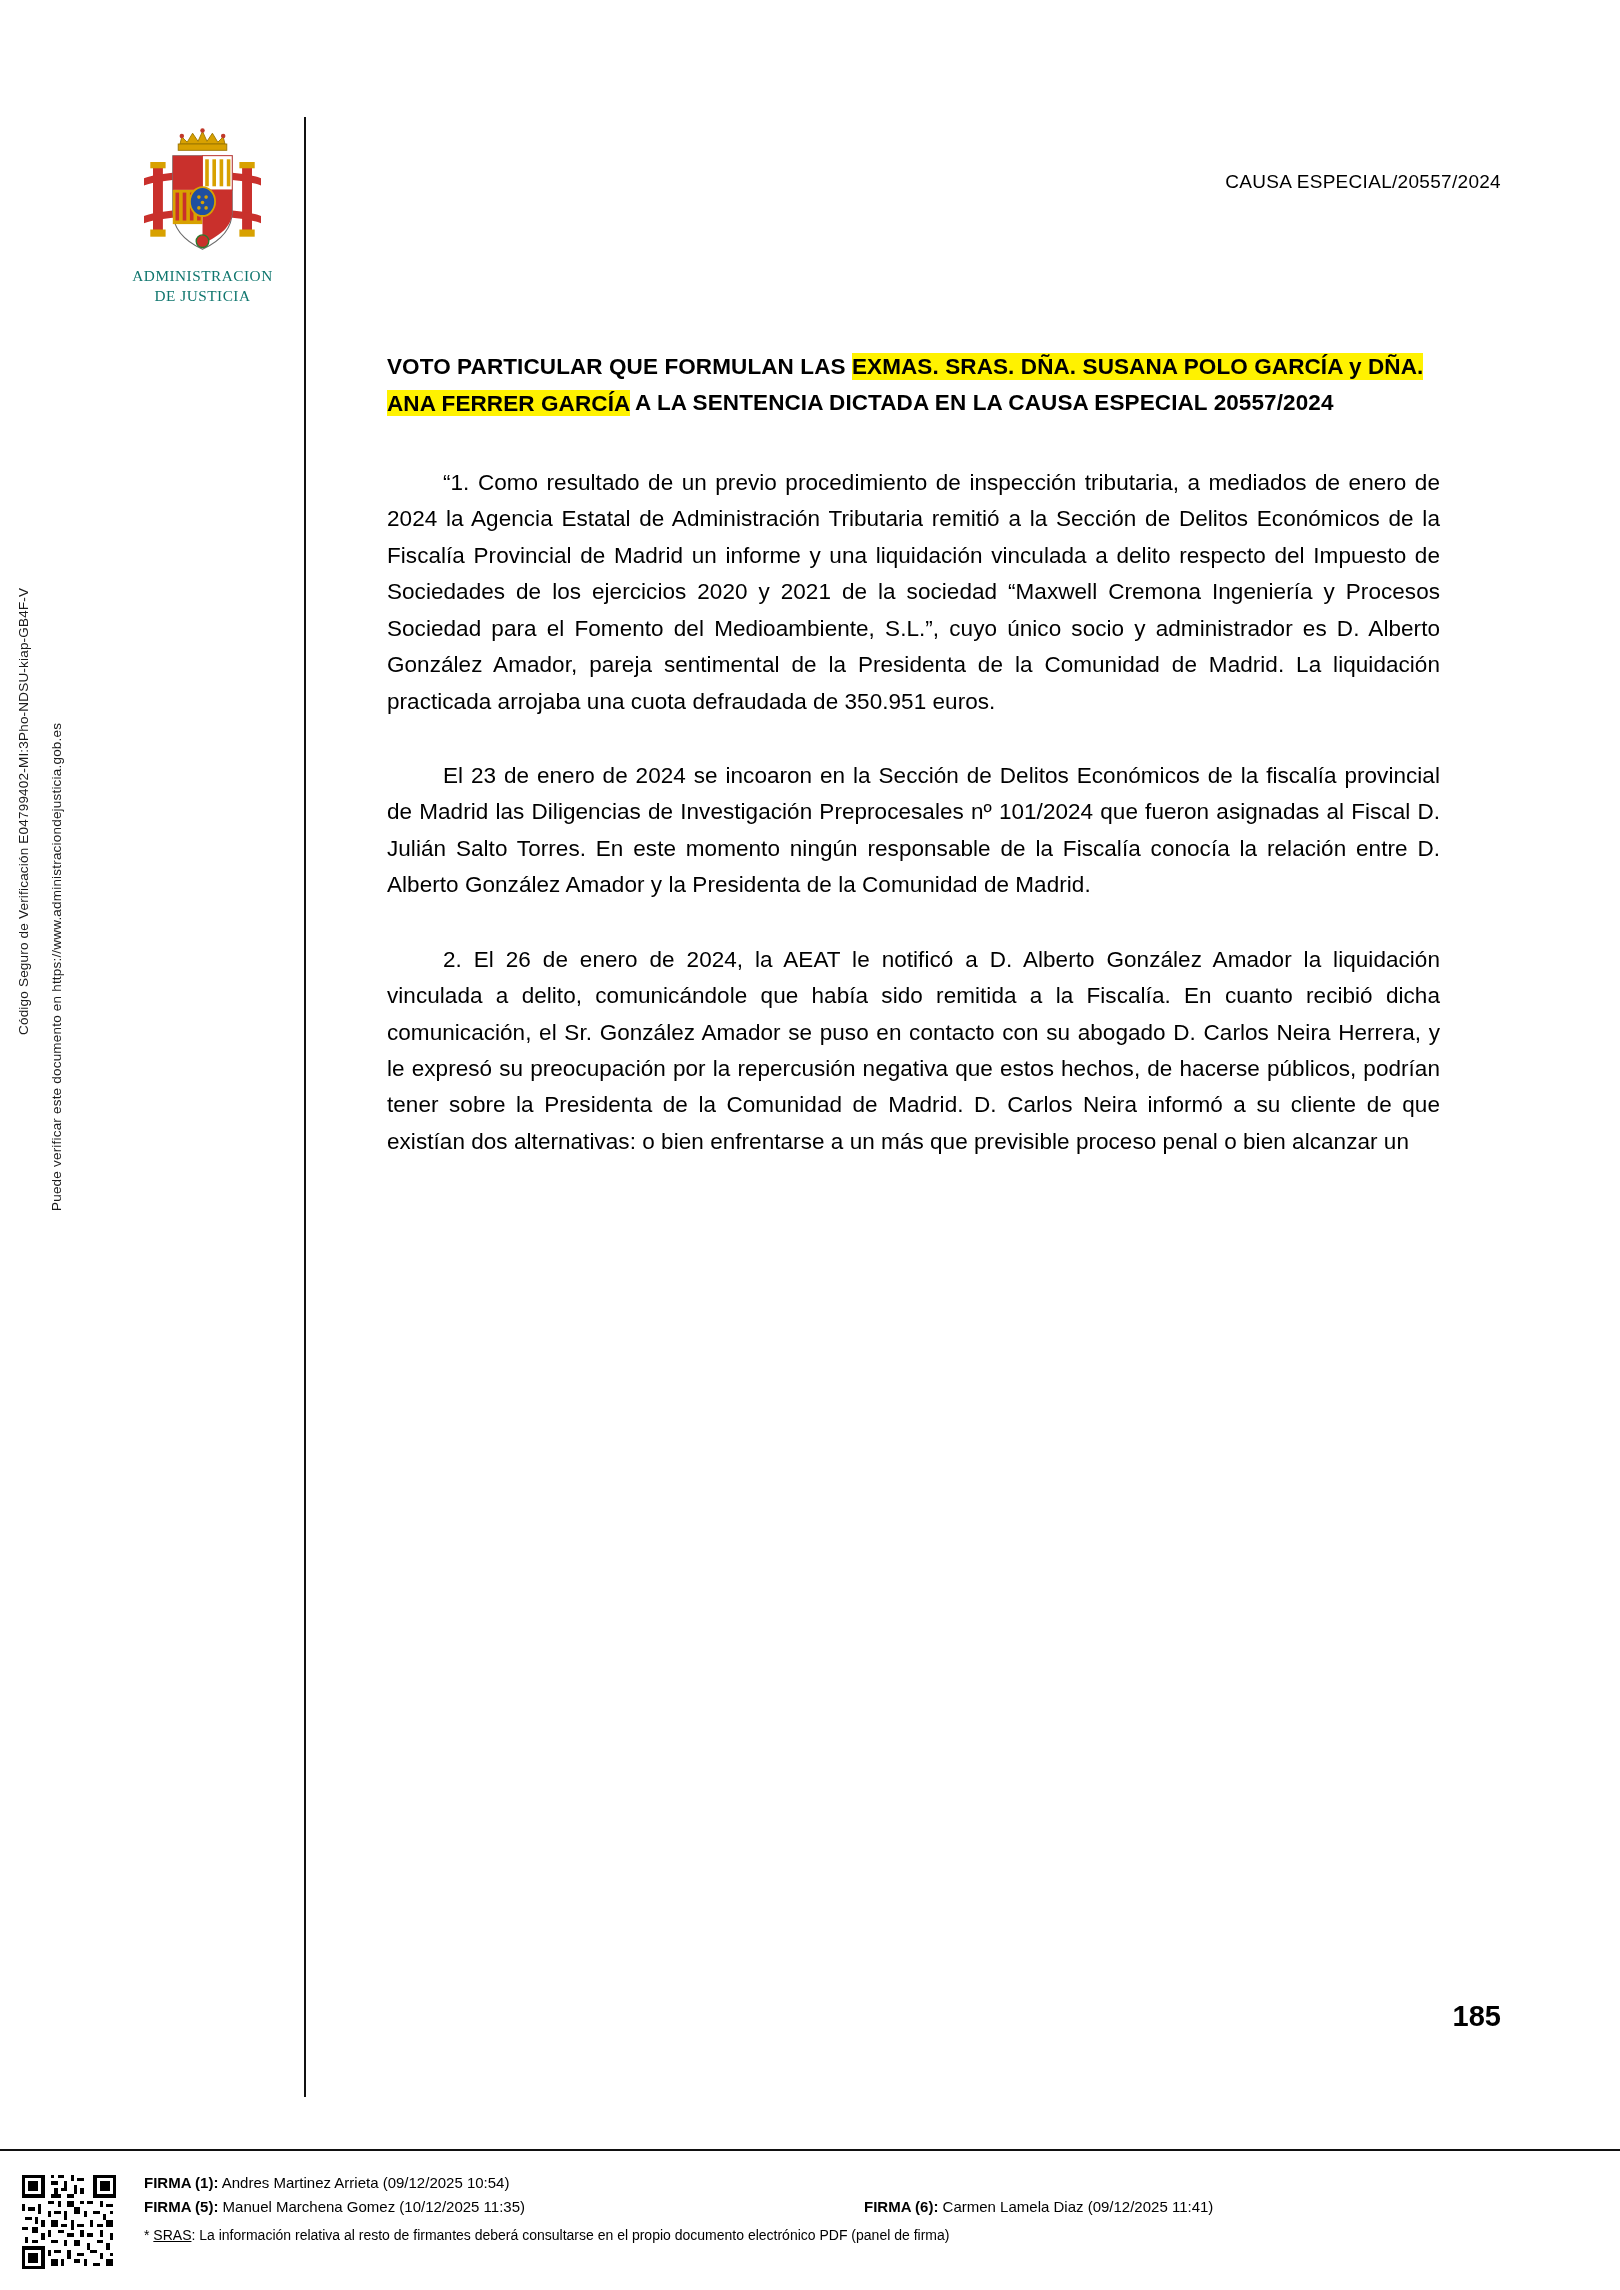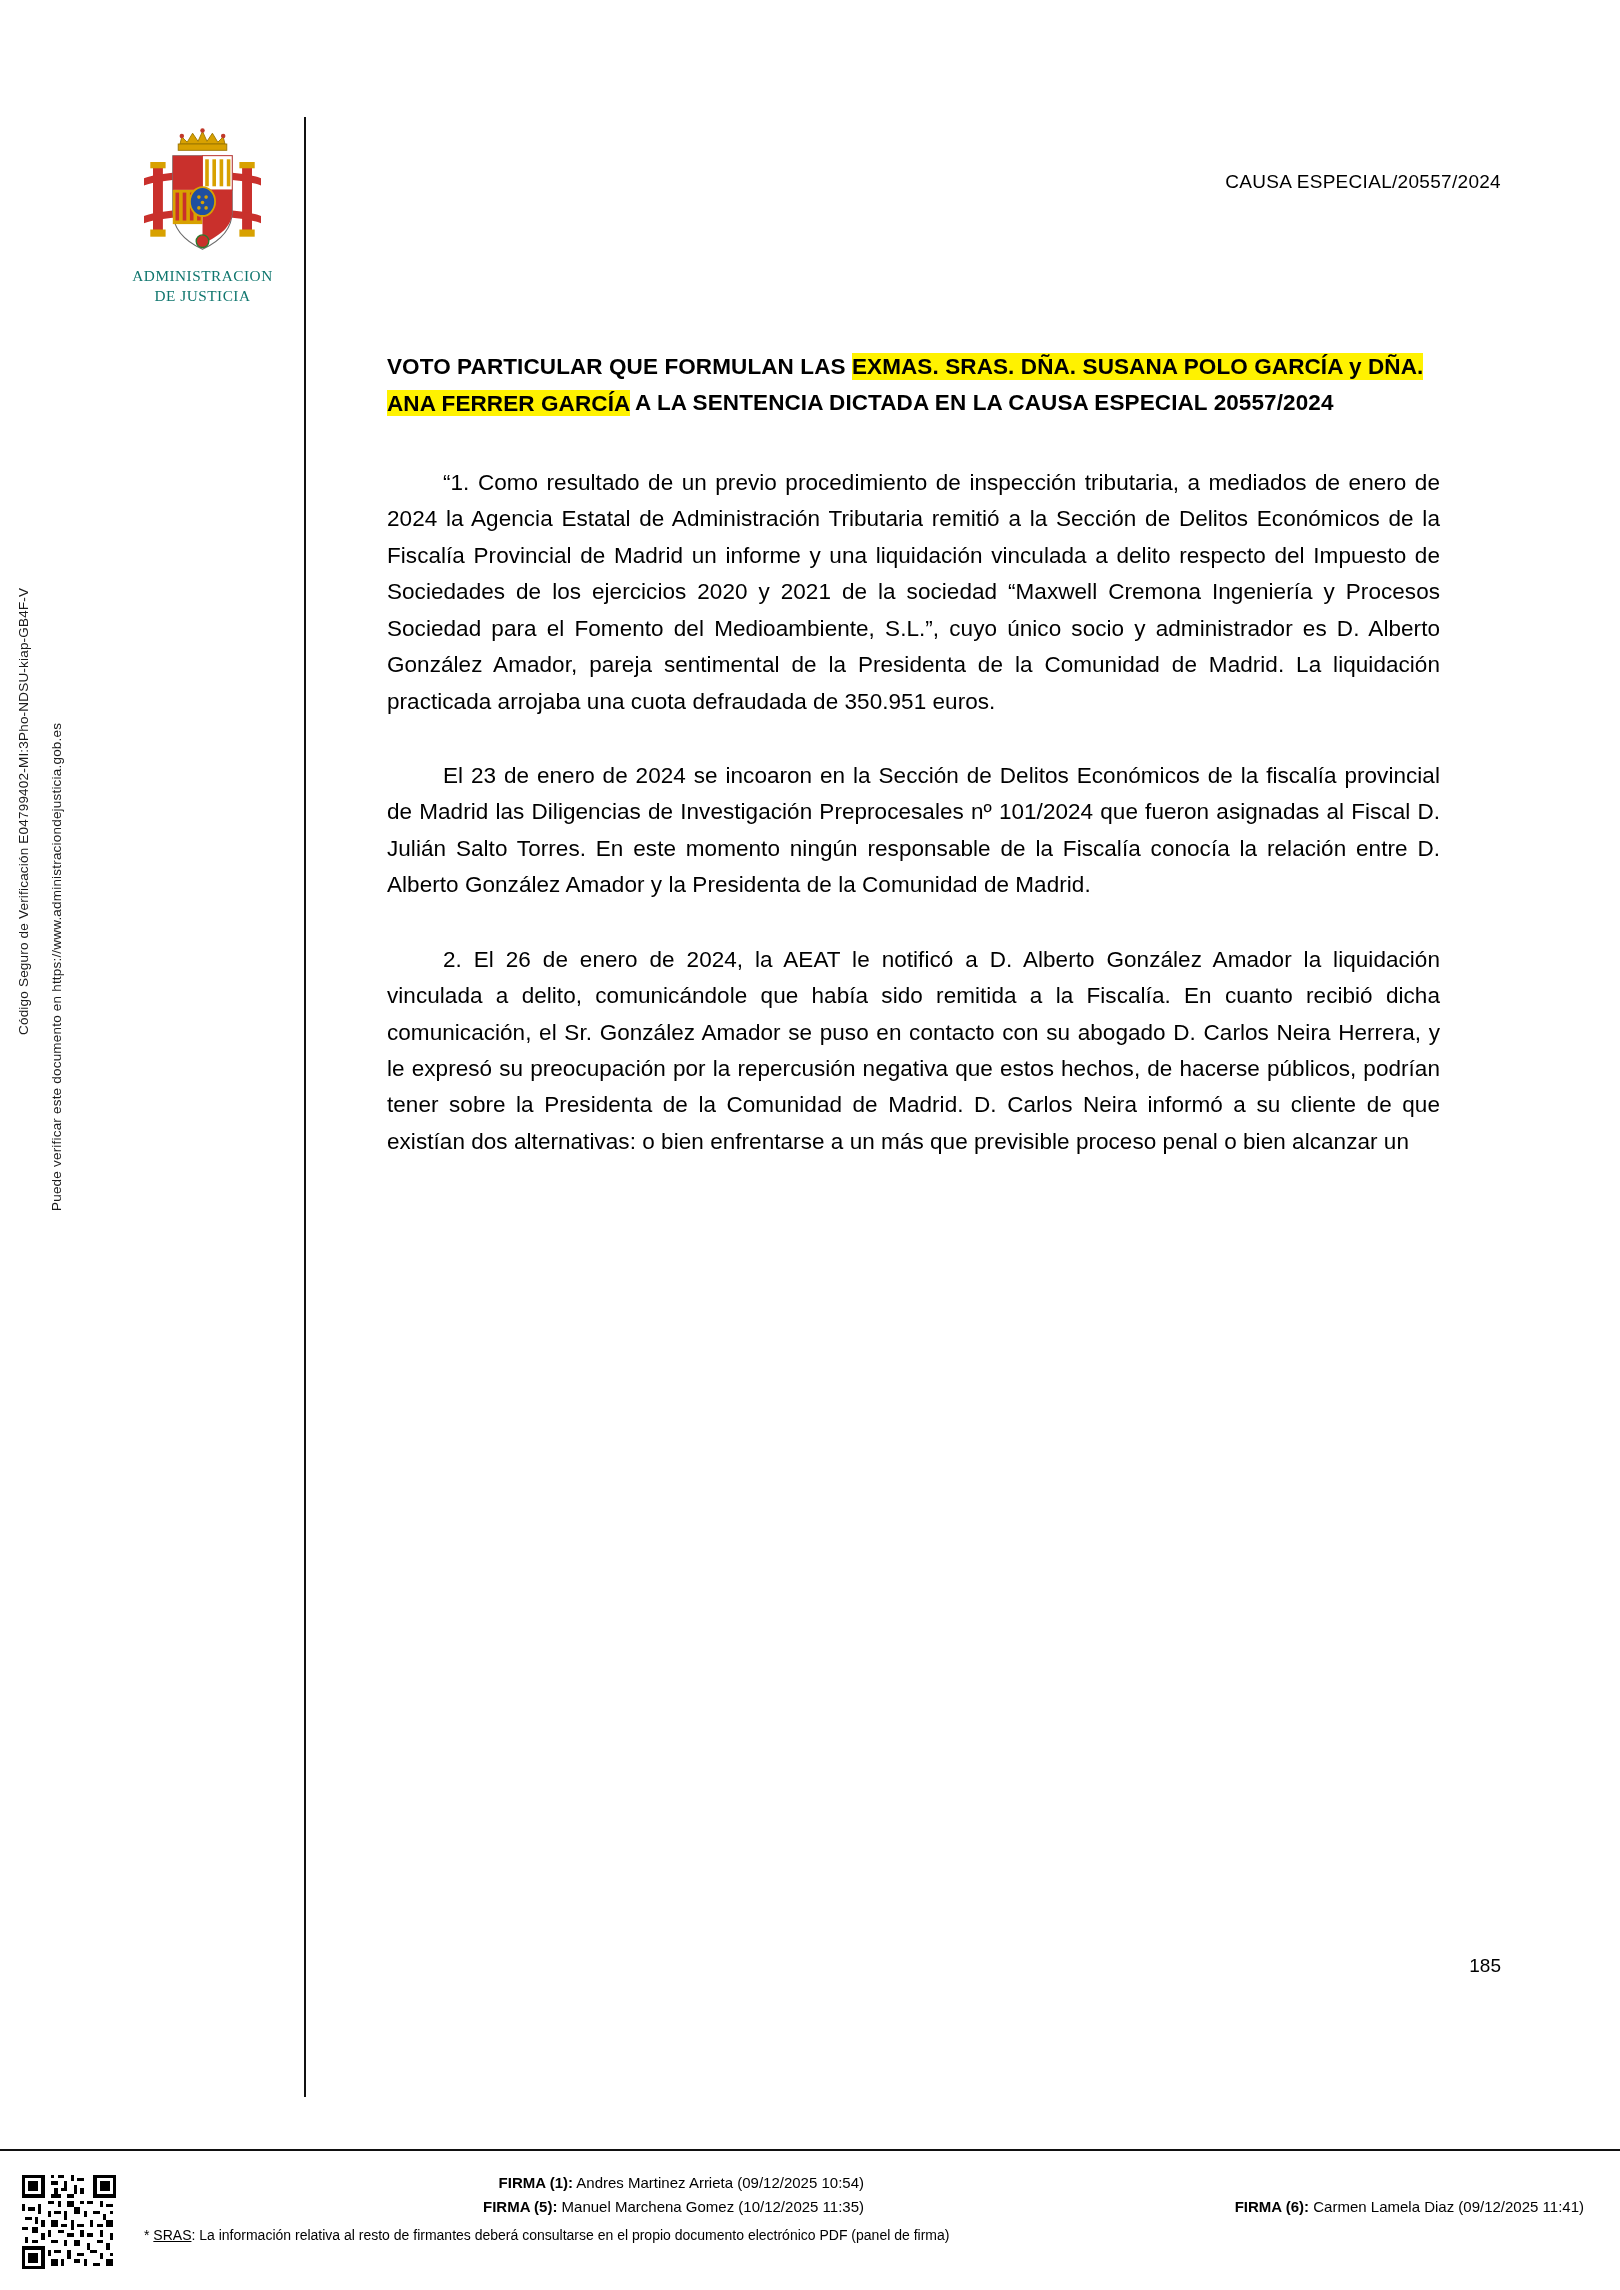--- a/index.html
+++ b/index.html
@@ -115,22 +115,23 @@
     text-align: justify;
     margin: 0 0 38px 0;
     letter-spacing: 0.05px;
   }
   p.body .indent { display: inline-block; width: 56px; }
   .b { font-weight: bold; }
 
   .page-number {
     position: absolute;
     right: 119px;
-    top: 1955px;
-    font-size: 19px;
+    top: 2000px;
+    font-size: 29px;
+    font-weight: bold;
   }
 
   
   .footer-rule {
     position: absolute;
     left: 0;
     top: 2149px;
     width: 1620px;
     height: 1.8px;
     background: #111;
@@ -146,21 +147,20 @@
     position: absolute;
     left: 144px;
     top: 2171px;
     width: 1440px;
     font-size: 15px;
     line-height: 1.62;
   }
   .sig-row {
     display: flex;
     width: 100%;
-    text-align: right;
   }
   .sig-col { width: 50%; }
   .sig-col .b { font-weight: bold; }
   .note {
     margin-top: 4.5px;
     font-size: 14px;
   }
   .note u { text-decoration: underline; }
 </style>
 </head>

